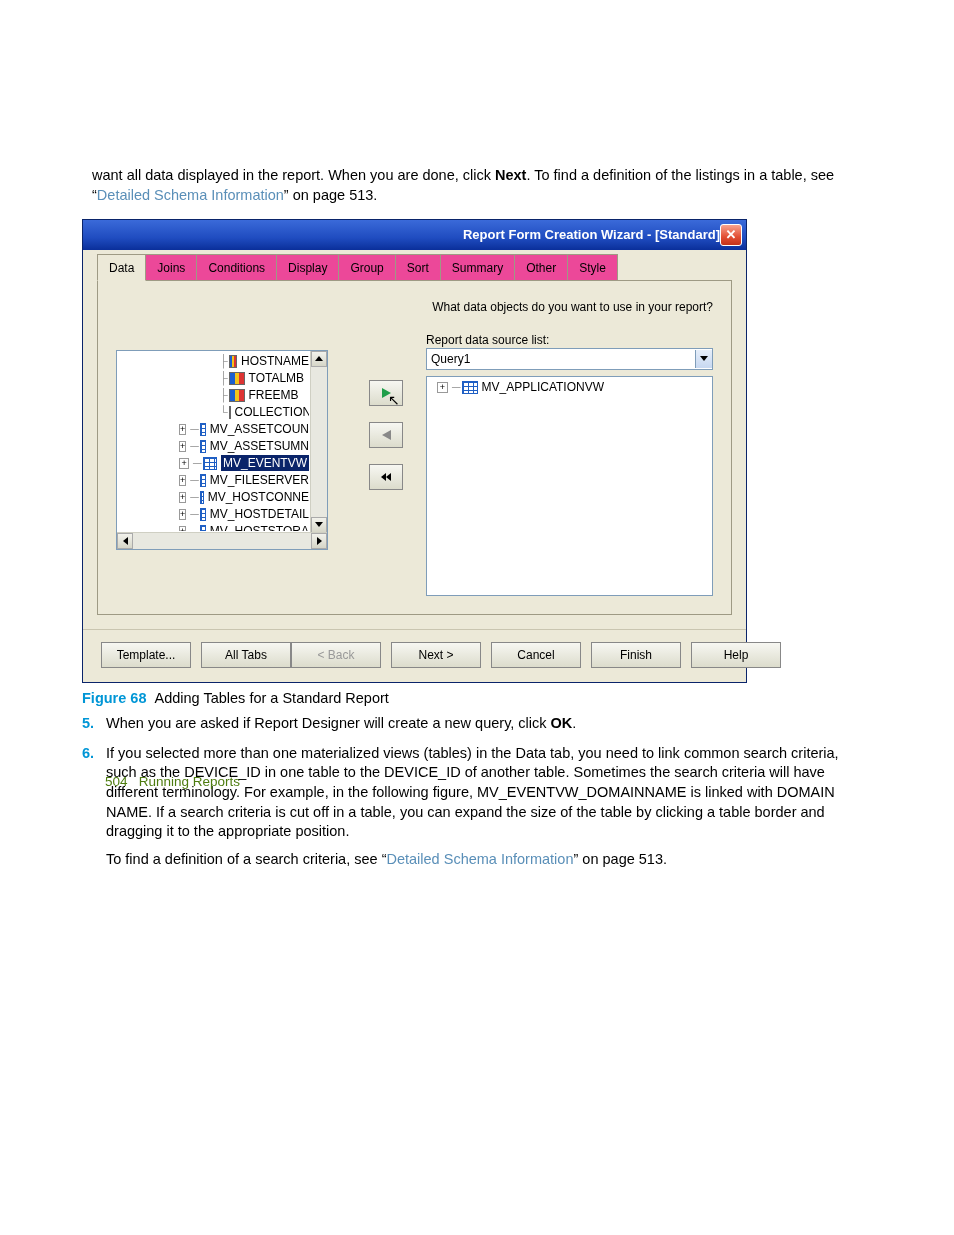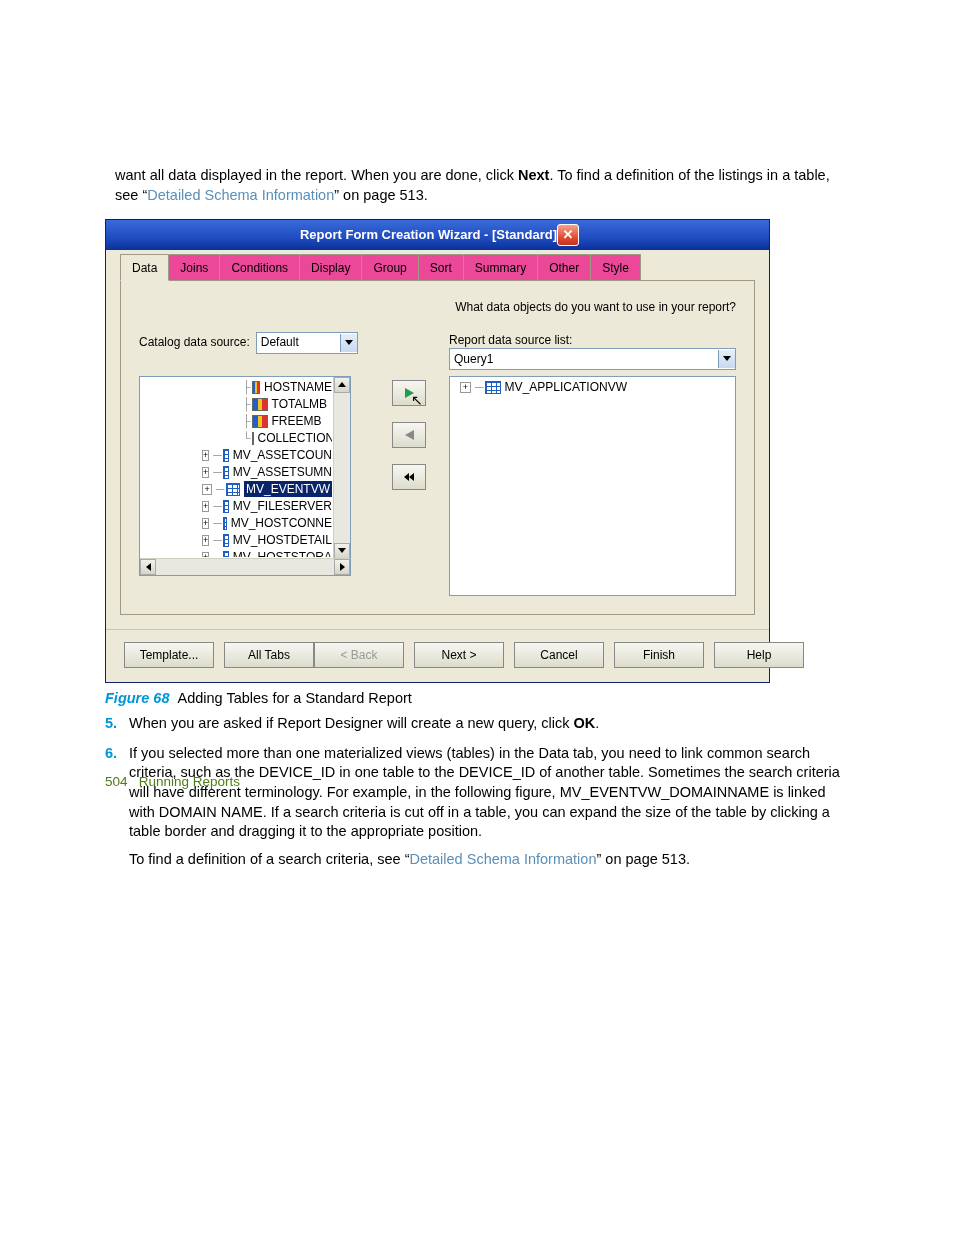--- a/index.html
+++ b/index.html
@@ -8,45 +8,45 @@
     font-family: Arial, Helvetica, sans-serif;
     font-size: 14.5px;
     color: #000;
     line-height: 1.35;
   }
   .page {
     width: 954px;
     height: 929px;
     position: relative;
     box-sizing: border-box;
-    padding: 160px 100px 0 115px;
+    padding: 160px 100px 0 92px;
   }
   .bold { font-weight: bold; }
   .link { color: #5a8fb8; }
-  .figlabel { color: #0096d6; font-weight: bold; font-style: italic; }
+  .figlabel { color: #0096d6; font-weight: bold; }
   .numlabel { color: #0096d6; font-weight: bold; }
   ol.steps { list-style: none; padding: 0; margin: 6px 0 0 0; }
   ol.steps > li { position: relative; padding-left: 24px; margin-bottom: 10px; }
   ol.steps > li > .num { position: absolute; left: 0; top: 0; }
   p { margin: 6px 0; }
 
   
   .dlg {
     width: 663px;
     margin: 14px 0 6px -10px;
     border: 1px solid #0a246a;
     background: #ece9d8;
     font-family: Tahoma, Arial, sans-serif;
     font-size: 12px;
     color: #000;
   }
   .titlebar {
     display: flex;
     align-items: center;
-    justify-content: center;
+    justify-content: flex-end;
     padding: 4px 4px 4px 8px;
     background: linear-gradient(#3a6ad9, #1f4cc0 60%, #0a2f9a);
     color: #fff;
     font-weight: bold;
     font-size: 13px;
   }
   .closebox {
     width: 20px; height: 20px;
     background: linear-gradient(#f8a38f, #e24e33 60%, #c2321a);
     border: 1px solid #fff;
@@ -206,29 +206,20 @@
       <div class="tab"><span>Other</span></div>
       <div class="tab"><span>Style</span></div>
     </div>
 
     <div class="innerpanel">
       <div class="prompt">What data objects do you want to use in your report?</div>
 
       <div class="twocol">
 
         <div class="col colL">
-          <div class="dslabel">
-            <span>Catalog data source:</span>
-            <div class="combo" style="width:96px">
-              <span>Default</span>
-              <div class="arrow">
-                  <div class="arrow-down"></div>
-                </div>
-            </div>
-          </div>
 
           <div class="listwrap">
             <div class="listbox left">
               <div class="treearea">
                 <div class="trow l1">
                     <span class="conn">├</span>
                     <span class="colicon"></span>
                     <span>HOSTNAME</span>
                   </div>
                 <div class="trow l1">

